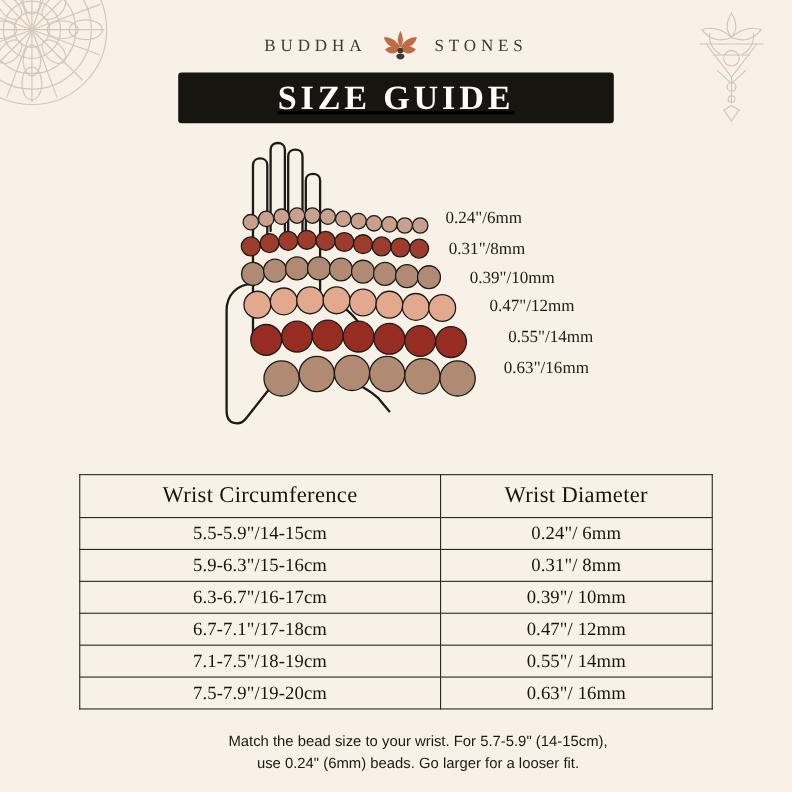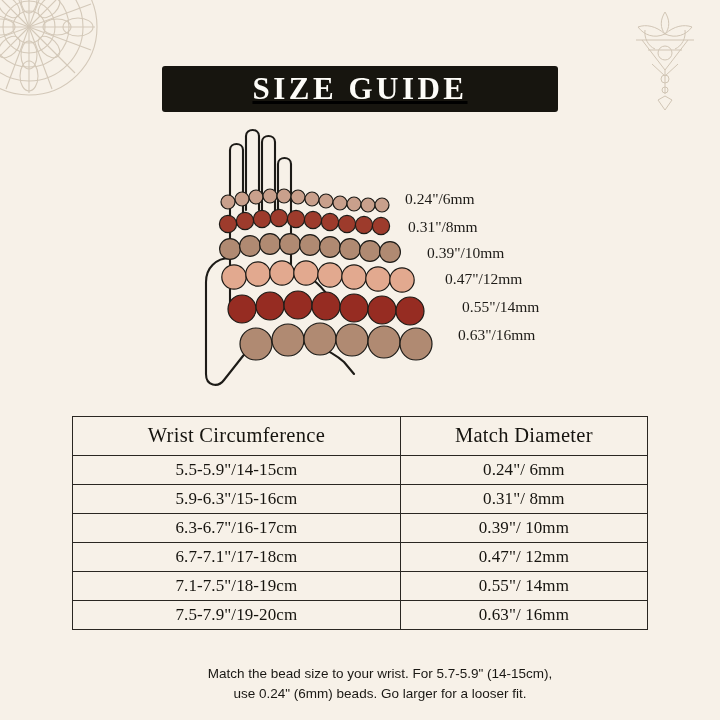--- a/index.html
+++ b/index.html
@@ -89,21 +89,21 @@
   .c0 { left: 5px;  top: 12px; }
   .c1 { left: 8px;  top: 40px; }
   .c2 { left: 27px; top: 66px; }
   .c3 { left: 45px; top: 92px; }
   .c4 { left: 62px; top: 120px; }
   .c5 { left: 58px; top: 148px; }
 
   
   .table {
     position: absolute;
-    left: 72px; top: 416px;
+    left: 72px; top: 431px;
     width: 576px;
     border: 1.4px solid #2a2722;
     border-collapse: collapse;
     background: transparent;
   }
   .table td, .table th {
     border: 1.1px solid #2a2722;
     text-align: center;
     font-family: "Liberation Serif", serif;
     color: #16140f;
@@ -196,20 +196,37 @@
       <path d="M26 44 L43 44"></path>
       <path d="M43 44 L60 44"></path>
       <path d="M43 64 L43 88"></path>
       <circle cx="43" cy="73" r="4"></circle>
       <circle cx="43" cy="84" r="3"></circle>
       <path d="M30 58 L43 70 L56 58"></path>
       <path d="M36 94 L43 104 L50 94 L43 90 Z"></path>
     </g>
   </svg>
 
+  <div class="brand">
+    <span class="brand-word">BUDDHA</span>
+    <svg class="brand-mark" viewBox="0 0 34 32">
+      <g fill="#c06a4a">
+        <path d="M17 2 C14 8 14 13 17 17 C20 13 20 8 17 2 Z"></path>
+        <path d="M17 17 C13 10 7 7 2 8 C4 15 10 19 17 17 Z"></path>
+        <path d="M17 17 C21 10 27 7 32 8 C30 15 24 19 17 17 Z"></path>
+        <path d="M17 18 C12 15 6 16 3 19 C7 24 13 24 17 18 Z"></path>
+        <path d="M17 18 C22 15 28 16 31 19 C27 24 21 24 17 18 Z"></path>
+      </g>
+      <g fill="#3d3b38">
+        <circle cx="17" cy="20" r="2.6"></circle>
+        <path d="M13.6 24 C14.6 22.4 19.4 22.4 20.4 24 C21.4 25.6 19.8 28 17 28 C14.2 28 12.6 25.6 13.6 24 Z"></path>
+      </g>
+    </svg>
+    <span class="brand-word">STONES</span>
+  </div>
 
   <div class="title-banner">
     <span class="title-text">SIZE GUIDE</span>
   </div>
 
   <svg class="illo" viewBox="0 0 280 300">
 
     <g fill="none" stroke="#1d1b17" stroke-width="2.1" stroke-linejoin="round" stroke-linecap="round">
 
       <path d="M62 96 L62 32 C62 24 75 24 75 32 L75 96"></path>
@@ -306,21 +323,21 @@
     <div class="callout c2">0.39"/10mm</div>
     <div class="callout c3">0.47"/12mm</div>
     <div class="callout c4">0.55"/14mm</div>
     <div class="callout c5">0.63"/16mm</div>
   </div>
 
   <table class="table">
     <thead>
       <tr>
         <th class="col-a">Wrist Circumference</th>
-        <th class="col-b">Match Diameter</th>
+        <th class="col-b">Wrist Diameter</th>
       </tr>
     </thead>
     <tbody>
       <tr>
         <td>5.5-5.9"/14-15cm</td>
         <td>0.24"/ 6mm</td>
       </tr>
       <tr>
         <td>5.9-6.3"/15-16cm</td>
         <td>0.31"/ 8mm</td>

